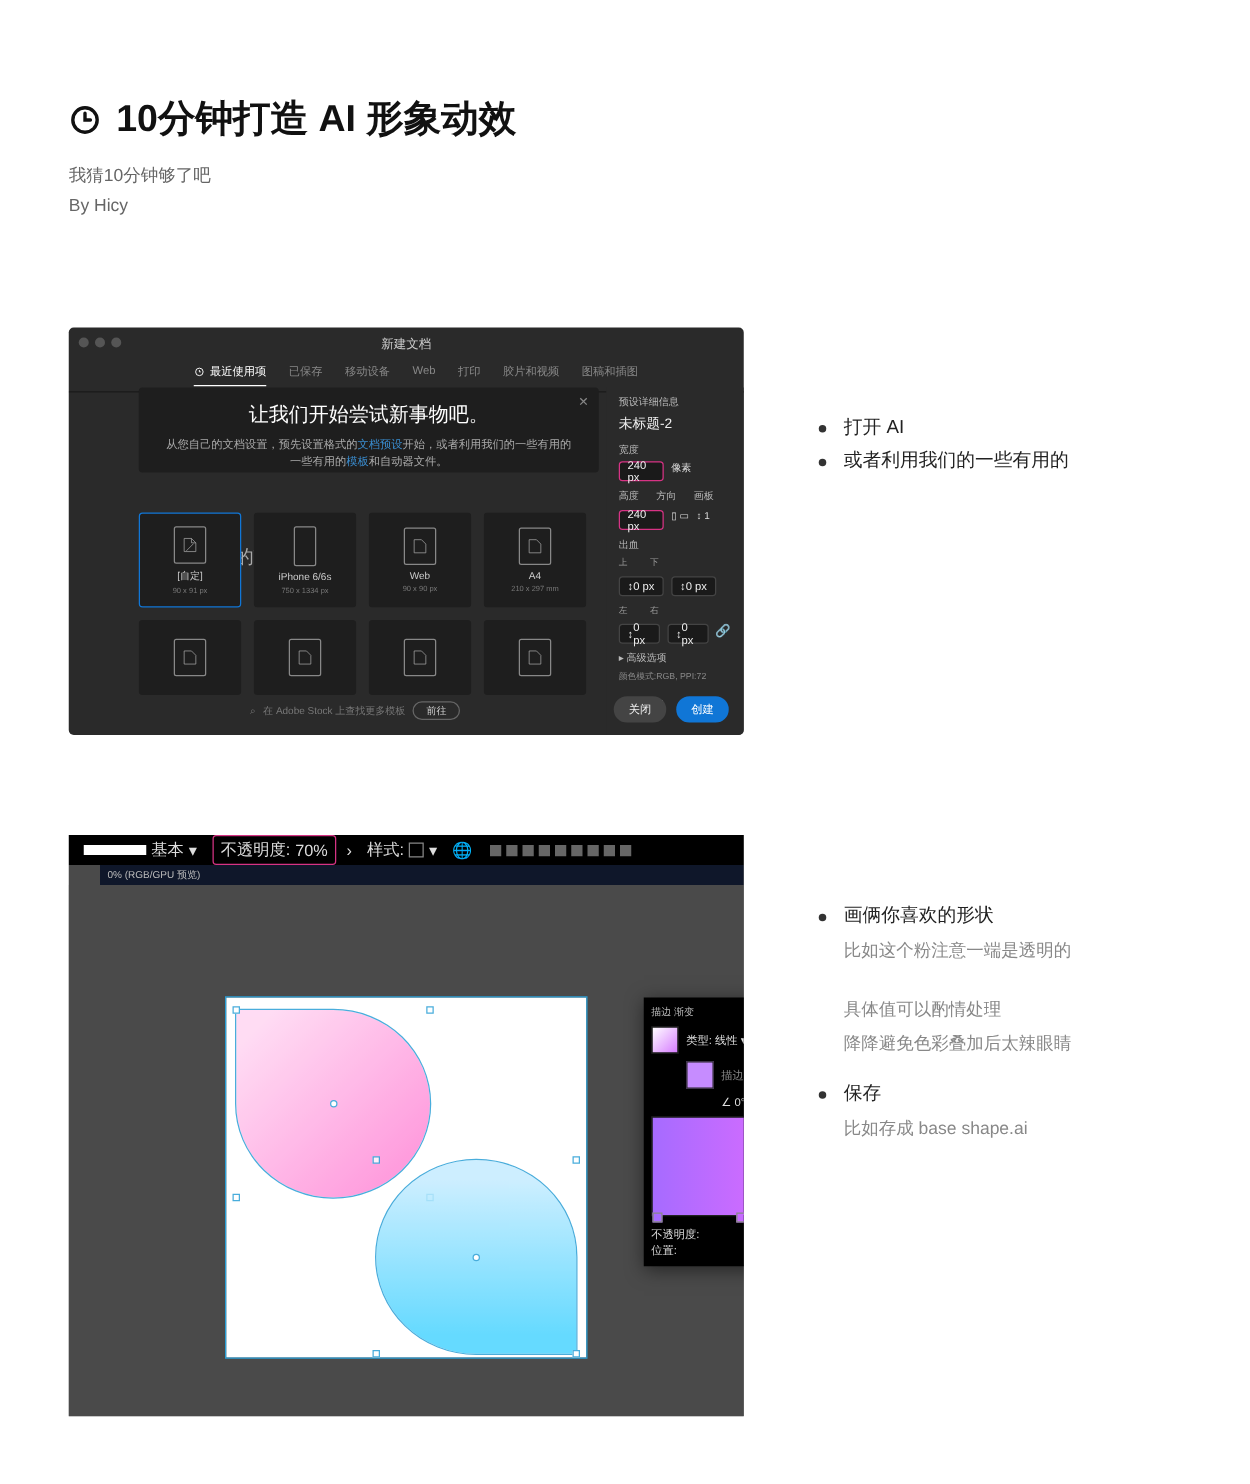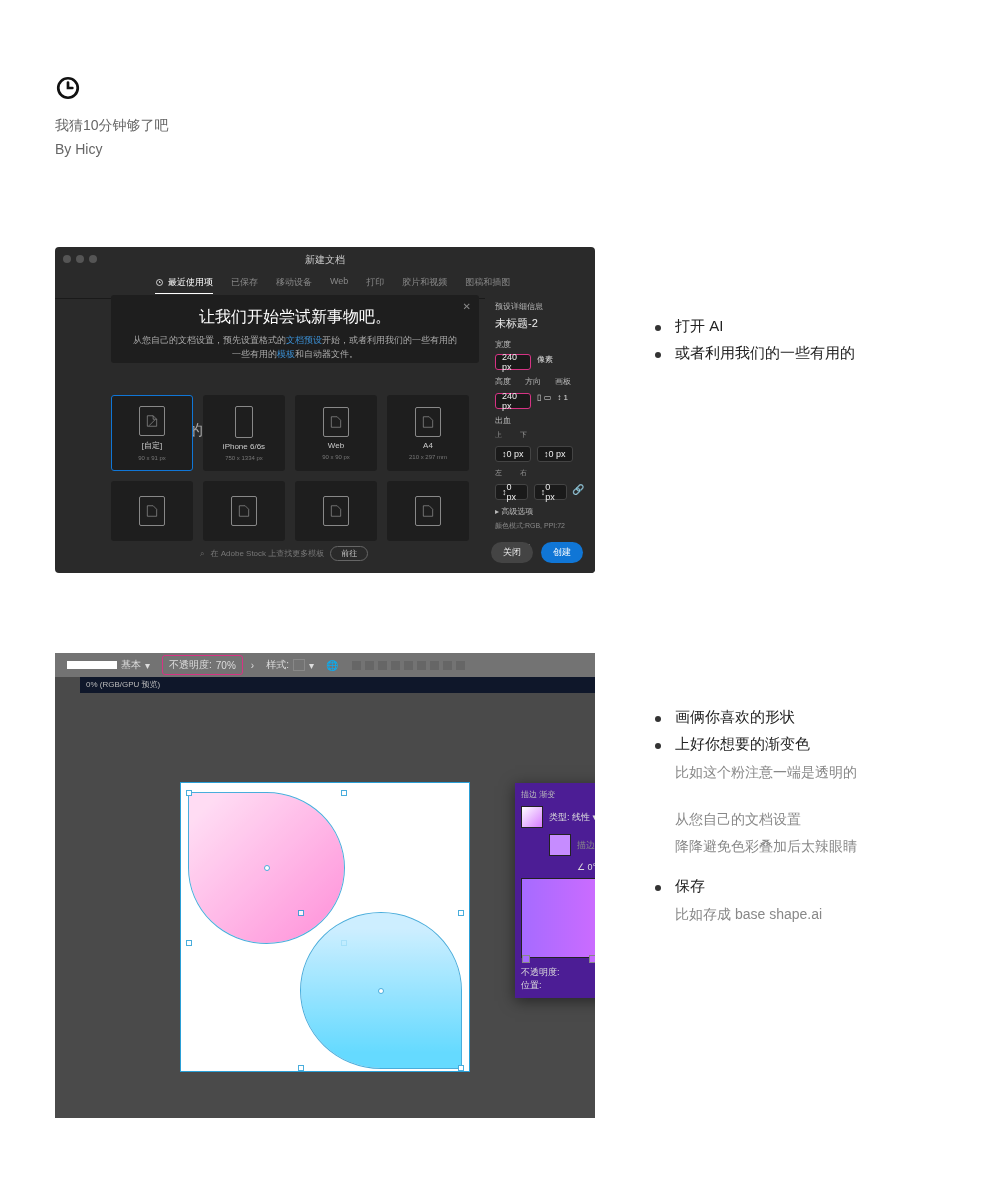--- a/index.html
+++ b/index.html
@@ -44,33 +44,33 @@
   .dim-row { display: flex; align-items: flex-start; gap: 6px; margin-bottom: 6px; }
   .dim-input { background: #1a1a1a; border: 1px solid #d63384; border-radius: 3px; padding: 2px 6px; font-size: 9px; color: #eee; width: 36px; height: 16px; display: inline-flex; align-items: center; }
   .dim-input.noborder { border-color: #444; }
   .fig1-btns { position: absolute; bottom: 10px; right: 12px; display: flex; gap: 8px; }
   .btn { font-size: 9px; padding: 4px 12px; border-radius: 11px; border: none; }
   .btn-close { background: #444; color: #eee; }
   .btn-create { background: #1076d6; color: #fff; }
 
   
   .figure2 { width: 540px; height: 465px; background: #4a4a4a; display: flex; flex-direction: column; }
-  .fig2-toolbar { height: 24px; background: #737373; display: flex; align-items: center; padding: 0 8px; gap: 8px; font-size: 10px; color: #ddd; }
+  .fig2-toolbar { height: 24px; background: #000000; display: flex; align-items: center; padding: 0 8px; gap: 8px; font-size: 13px; color: #ddd; }
   .fig2-tool-seg { display: flex; align-items: center; gap: 4px; padding: 0 4px; }
   .opacity-ctl { border: 1px solid #d63384; border-radius: 3px; padding: 2px 6px; display: flex; align-items: center; gap: 4px; }
   .swatch { width: 50px; height: 8px; display:inline-block; }
   .swatch-w { background: #fff; }
   .fig2-status { height: 16px; background: #0f172a; font-size: 8px; color: #bbb; padding: 2px 6px; margin-left: 25px; }
   .fig2-canvas { flex: 1; background: #4a4a4a; position: relative; }
   .artboard { position: absolute; top: 90px; left: 126px; width: 288px; height: 288px; background: #fff; outline: 1px solid #2a9fd6; }
   .shape1, .shape2 { position: absolute; }
   .shape1 { top: 10px; left: 8px; width: 155px; height: 150px; background: linear-gradient(135deg, #ffd6f2 10%, #ff86d6 90%); border-radius: 0 50% 50% 50%; opacity: 0.85; outline: 1px solid #2a9fd6; }
   .shape2 { top: 130px; left: 120px; width: 160px; height: 155px; background: linear-gradient(180deg, #c5ecff 10%, #4bd4ff 90%); border-radius: 50% 50% 0 50%; opacity: 0.85; outline: 1px solid #2a9fd6; }
   .sel-handle { position: absolute; width: 6px; height: 6px; background: #fff; border: 1px solid #2a9fd6; }
-  .grad-panel { position: absolute; top: 90px; right: -70px; width: 150px; background: #4c1d95; box-shadow: 0 3px 14px rgba(0,0,0,0.5); padding: 6px; font-size: 9px; color: #ddd; }
+  .grad-panel { position: absolute; top: 90px; right: -70px; width: 150px; background: #000000; box-shadow: 0 3px 14px rgba(0,0,0,0.5); padding: 6px; font-size: 9px; color: #ddd; }
   .grad-row { display: flex; align-items: center; gap: 6px; margin-bottom: 6px; }
   .grad-swatch { width: 22px; height: 22px; background: linear-gradient(135deg, #fff 0%, #d67cff 100%); border: 1px solid #222; }
   .grad-preview { width: 136px; height: 80px; background: linear-gradient(90deg, #a66bff 0%, #e96cff 100%); border: 1px solid #222; margin-top: 4px; position: relative; }
   .grad-stop { position: absolute; bottom: -6px; width: 8px; height: 8px; border: 1px solid #888; }
   .grad-below { margin-top: 8px; }
 
   
   .notes { flex: 1; font-size: 15px; color: #333; padding-top: 70px; }
   .notes2 { padding-top: 55px; }
   .notes ul { list-style: none; }
@@ -84,20 +84,21 @@
 </style>
 </head>
 <body>
 
 <div class="page">
   <div class="header-row">
     <svg class="clock-icon" viewBox="0 0 24 24">
         <circle cx="12" cy="12" r="9" fill="none" stroke="#111" stroke-width="2.5"></circle>
         <path d="M12 7 V12 H16" fill="none" stroke="#111" stroke-width="2.5" stroke-linecap="round"></path>
       </svg>
+    <h1>10分钟打造 AI 形象动效</h1>
   </div>
   <div class="subtitle">我猜10分钟够了吧</div>
   <div class="byline">By Hicy</div>
 
   <div class="section">
     <div class="figure-wrap">
       <div class="figure">
         <div class="traffic">
             <span></span>
             <span></span>
@@ -316,27 +317,23 @@
           </div>
         </div>
       </div>
     </div>
     <div class="notes notes2">
       <ul id="notes2-list">
           <li>
             <span class="bullet"></span>
             <span class="note-main">画俩你喜欢的形状</span>
           </li>
-          <li>
-            <span class="bullet"></span>
-            <span class="note-main">上好你想要的渐变色</span>
-          </li>
           <div class="note-sub" style="margin-bottom: 2px;">比如这个粉注意一端是透明的</div>
           <div class="spacer"></div>
-          <div class="note-sub" style="margin-bottom: 2px;">从您自己的文档设置</div>
+          <div class="note-sub" style="margin-bottom: 2px;">具体值可以酌情处理</div>
           <div class="note-sub" style="margin-bottom: 2px;">降降避免色彩叠加后太辣眼睛</div>
           <div class="spacer"></div>
           <li>
             <span class="bullet"></span>
             <span class="note-main">保存</span>
           </li>
           <div class="note-sub" style="margin-bottom: 2px;">比如存成 base shape.ai</div>
           <div class="spacer"></div>
         </ul>
     </div>

